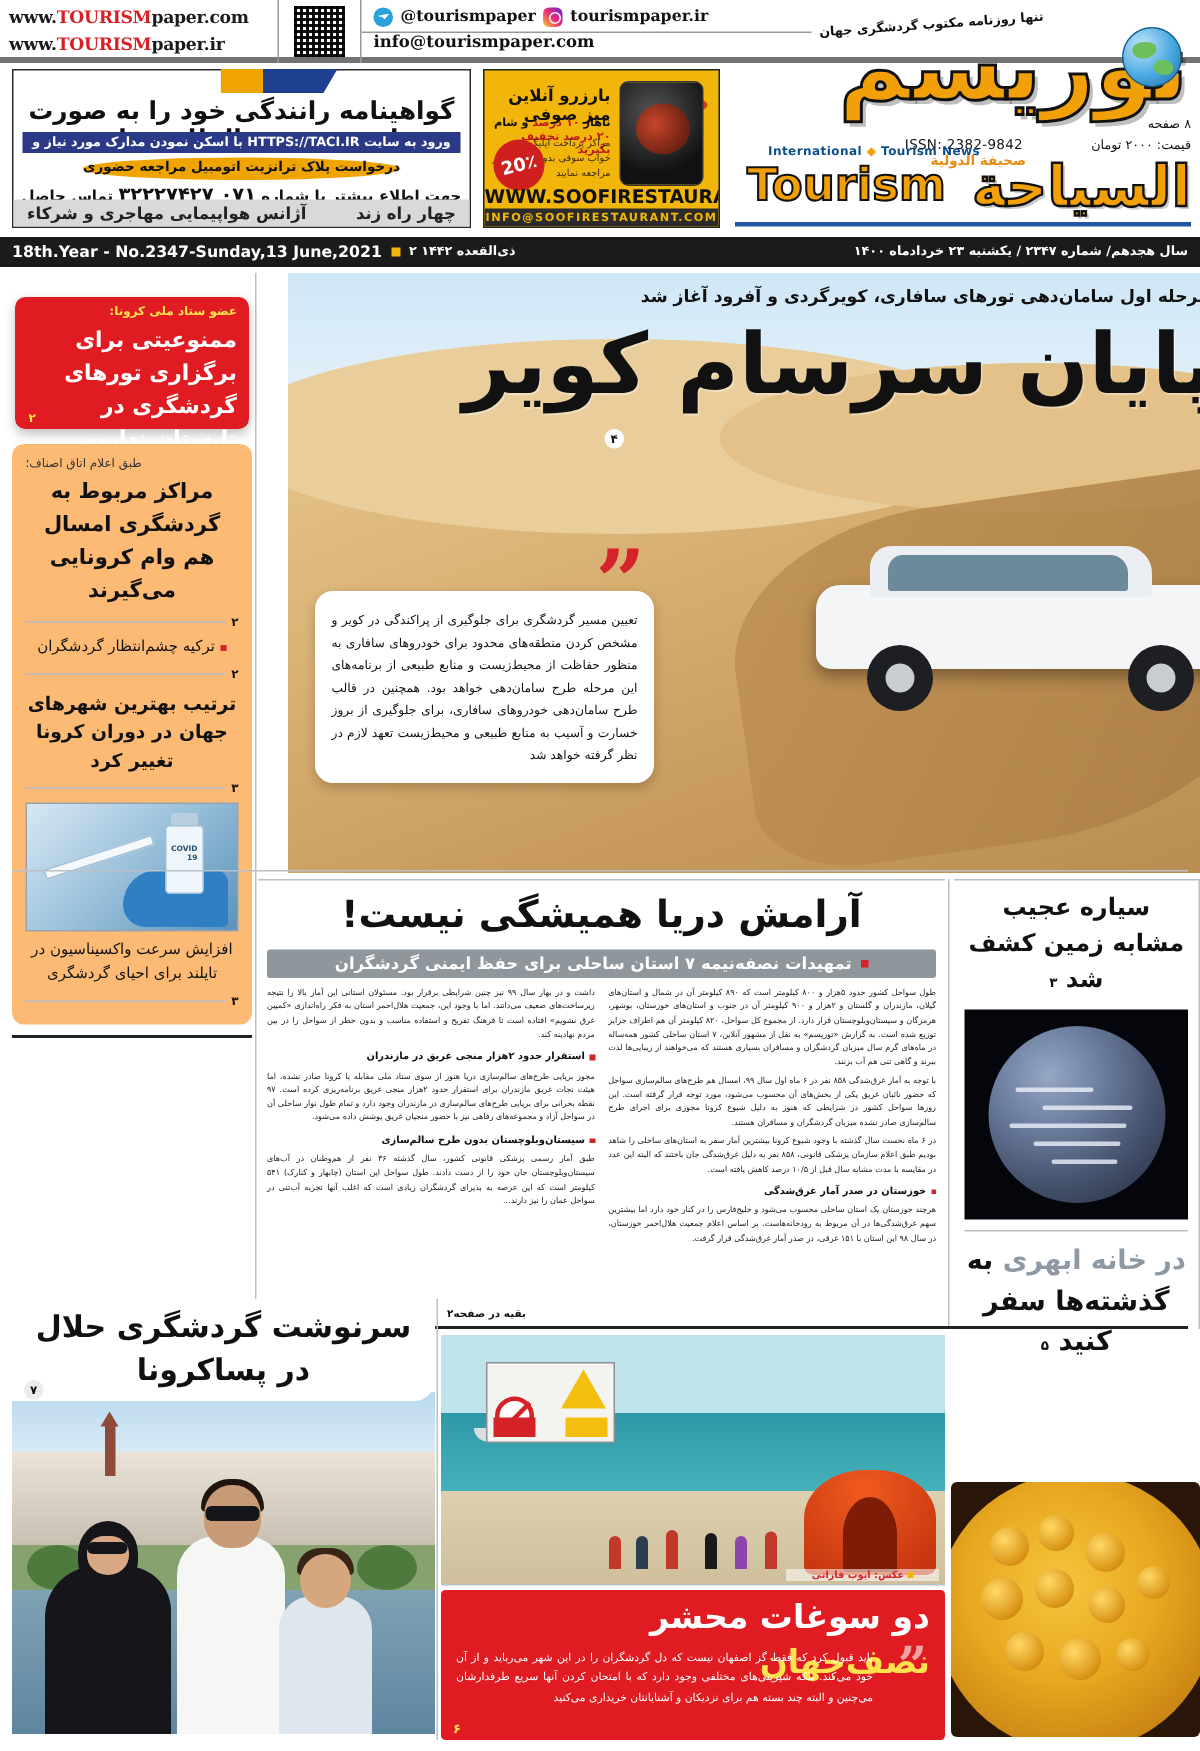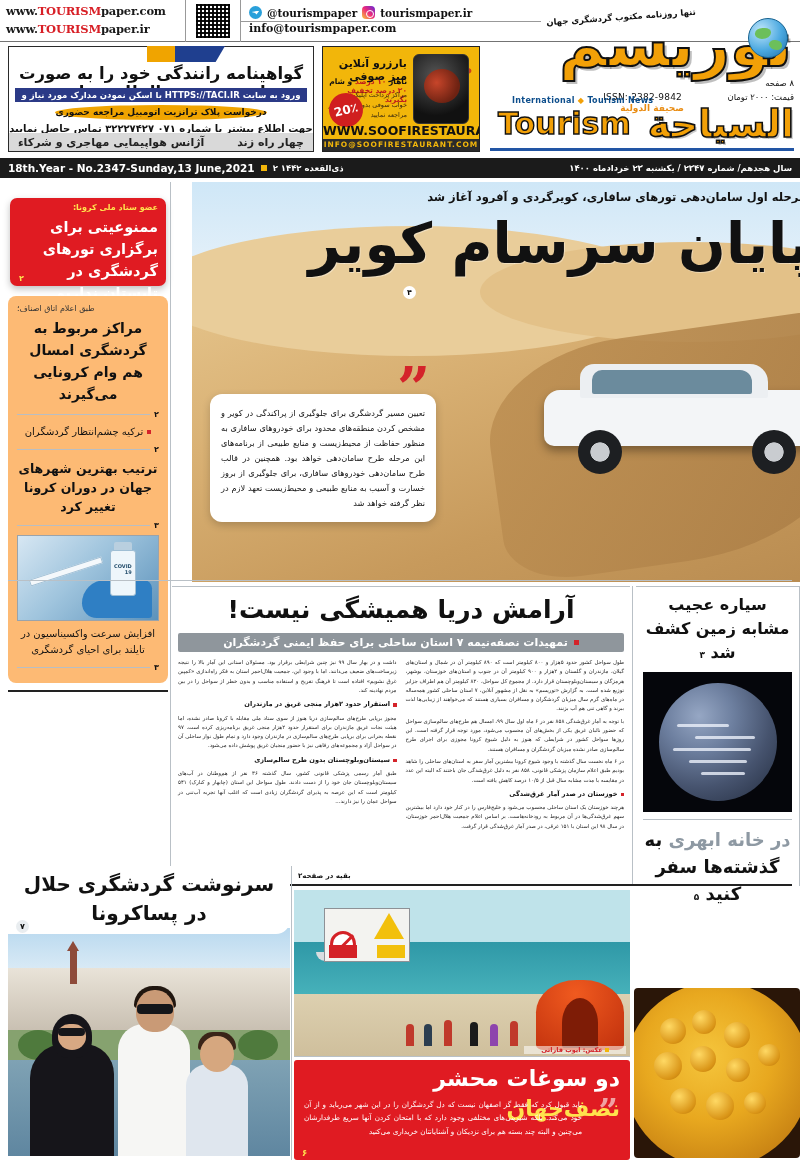--- a/index.html
+++ b/index.html
@@ -7,21 +7,21 @@
   html,body { background:#ffffff; }
   body {
     width:800px; height:1167px; position:relative; overflow:hidden;
     font-family:"DejaVu Sans","Liberation Sans",sans-serif;
     direction:rtl; background:#fff;
   }
   .page { position:absolute; inset:0; background:#fff; }
 
   
   .topstrip { position:absolute; left:0; top:0; width:800px; height:42px;
-              border-bottom:1px solid #737373; display:flex; direction:ltr; }
+              border-bottom:4px solid #737373; display:flex; direction:ltr; }
   .ts-left { width:185px; height:42px; display:flex; flex-direction:column;
              justify-content:center; padding-left:6px; }
   .ts-url { font-family:"DejaVu Serif","Liberation Serif",serif; font-size:11.5px;
             font-weight:bold; color:#1a1a1a; letter-spacing:-.2px; line-height:1.55; }
   .ts-url .red { color:#d81f26; }
   .ts-qr { width:56px; height:42px; display:flex; align-items:center; justify-content:center;
            border-left:1px solid #999; border-right:1px solid #999; }
   .qr { width:34px; height:34px; background:
         repeating-linear-gradient(90deg,#111 0 2px,#fff 2px 4px),
         repeating-linear-gradient(0deg,#111 0 2px,transparent 2px 4px);
@@ -85,21 +85,21 @@
             clip-path:polygon(0 0,100% 0,88% 100%,0 100%); }
   .ad-lic-h { position:absolute; left:0; right:0; top:17px; text-align:center; font-size:16.5px;
             font-weight:bold; color:#111; }
   .ad-lic-bar { position:absolute; left:6px; right:6px; top:41px; height:14px; background:#2b3a87;
             color:#fff; font-size:8.5px; font-weight:bold; text-align:center; line-height:14px; }
   .ad-lic-oval { position:absolute; left:46px; right:46px; top:58px; height:15px; background:#f0a400;
             border-radius:50%; color:#111; font-size:9px; font-weight:bold;
             text-align:center; line-height:15px; }
   .ad-lic-tel { position:absolute; left:0; right:0; top:76px; text-align:center; font-size:10px;
             font-weight:bold; color:#111; }
-  .ad-lic-tel b { font-size:10px; letter-spacing:.5px;margin-top:48px; }
+  .ad-lic-tel b { font-size:13px; letter-spacing:.5px;margin-top:48px; }
   .ad-lic-foot { position:absolute; left:0; right:0; bottom:0; height:18px; background:#d9d9d9;
             display:flex; align-items:center; justify-content:space-between; padding:0 9px;
             font-size:11px; font-weight:bold; color:#222; }
   .ad-food { position:absolute; left:322px; top:46px; width:158px; height:106px;
             background:#f2b60a; border:1.5px solid #222; overflow:hidden; }
   .ad-food-ph { position:absolute; right:10px; top:7px; width:56px; height:70px; border-radius:6px;
             background:radial-gradient(circle at 40% 30%,#555,#111 70%); border:1.5px solid #333; }
   .ad-food-ph::after { content:""; position:absolute; left:10px; top:14px; width:36px; height:34px;
             background:radial-gradient(circle at 35% 40%,#c7452a,#6e2212 70%); border-radius:50%; }
   .ad-food-w { position:absolute; right:6px; top:10px; font-size:18px; font-weight:bold;

